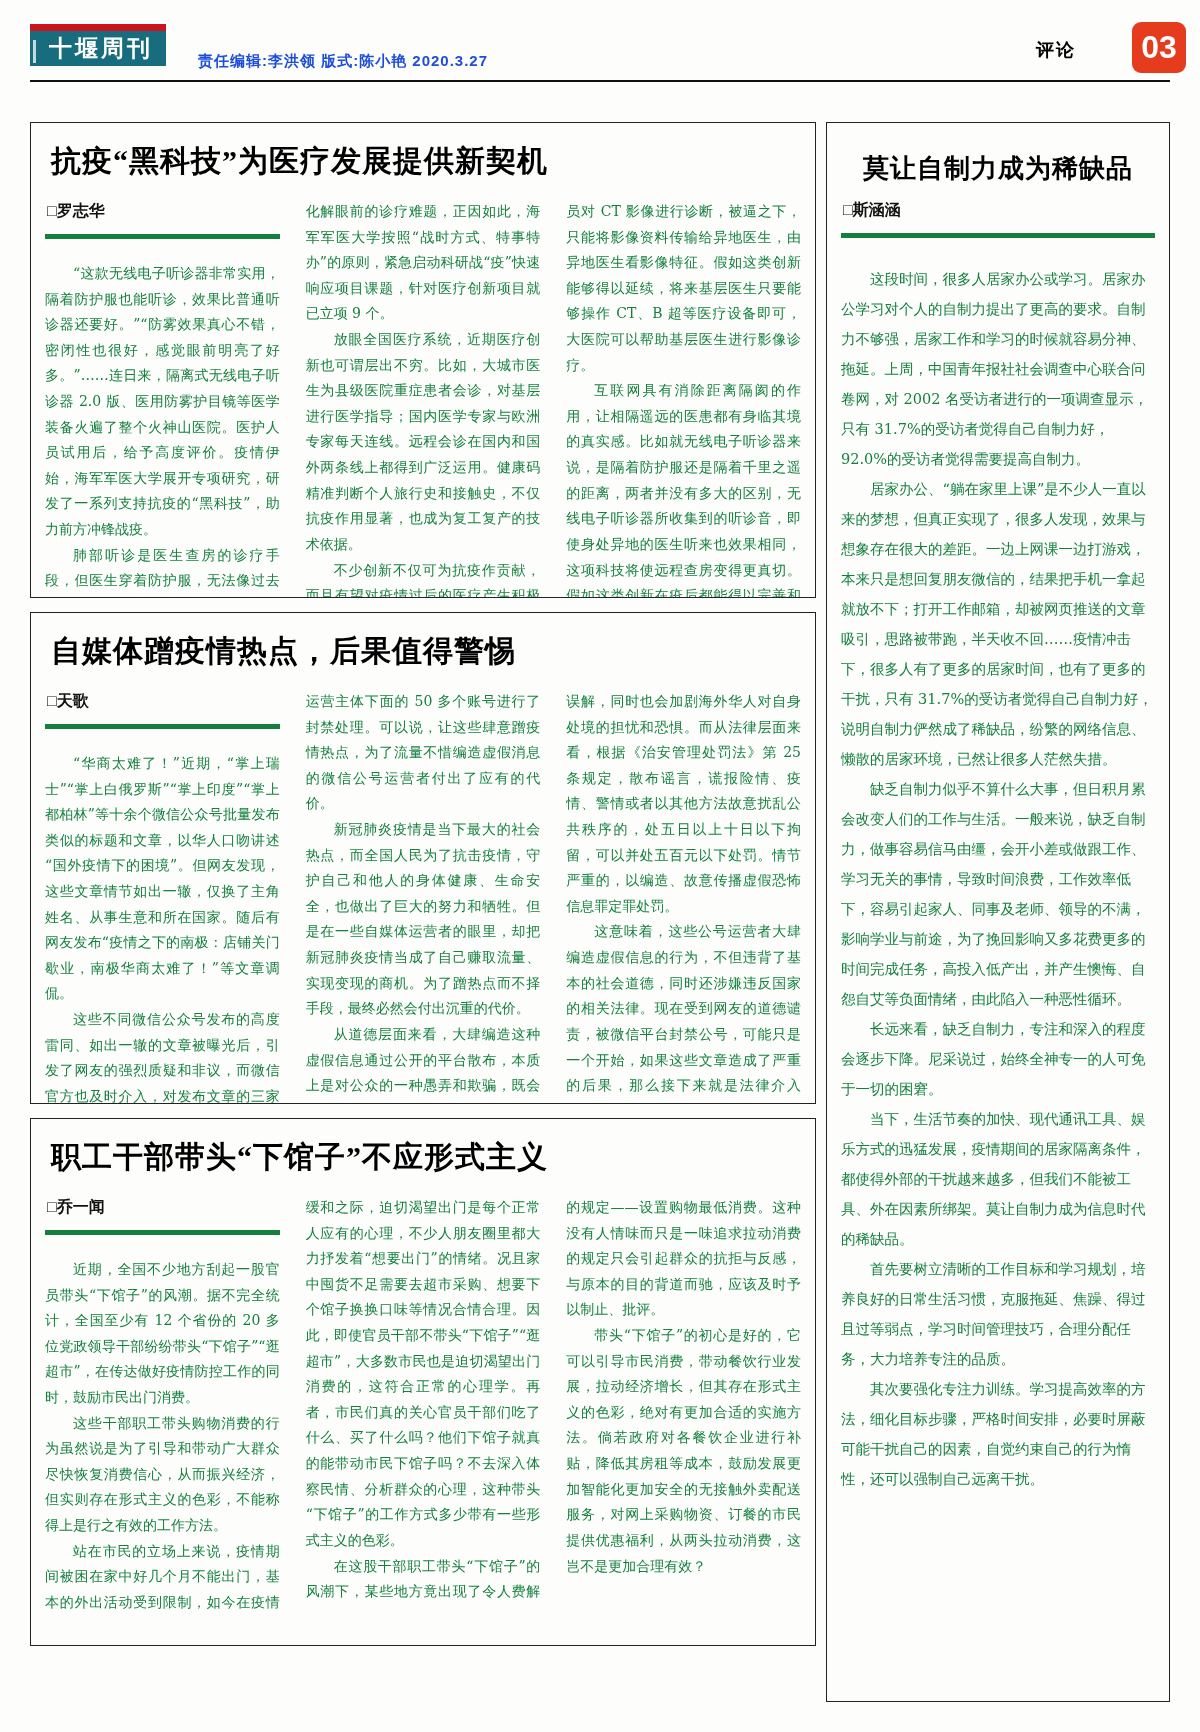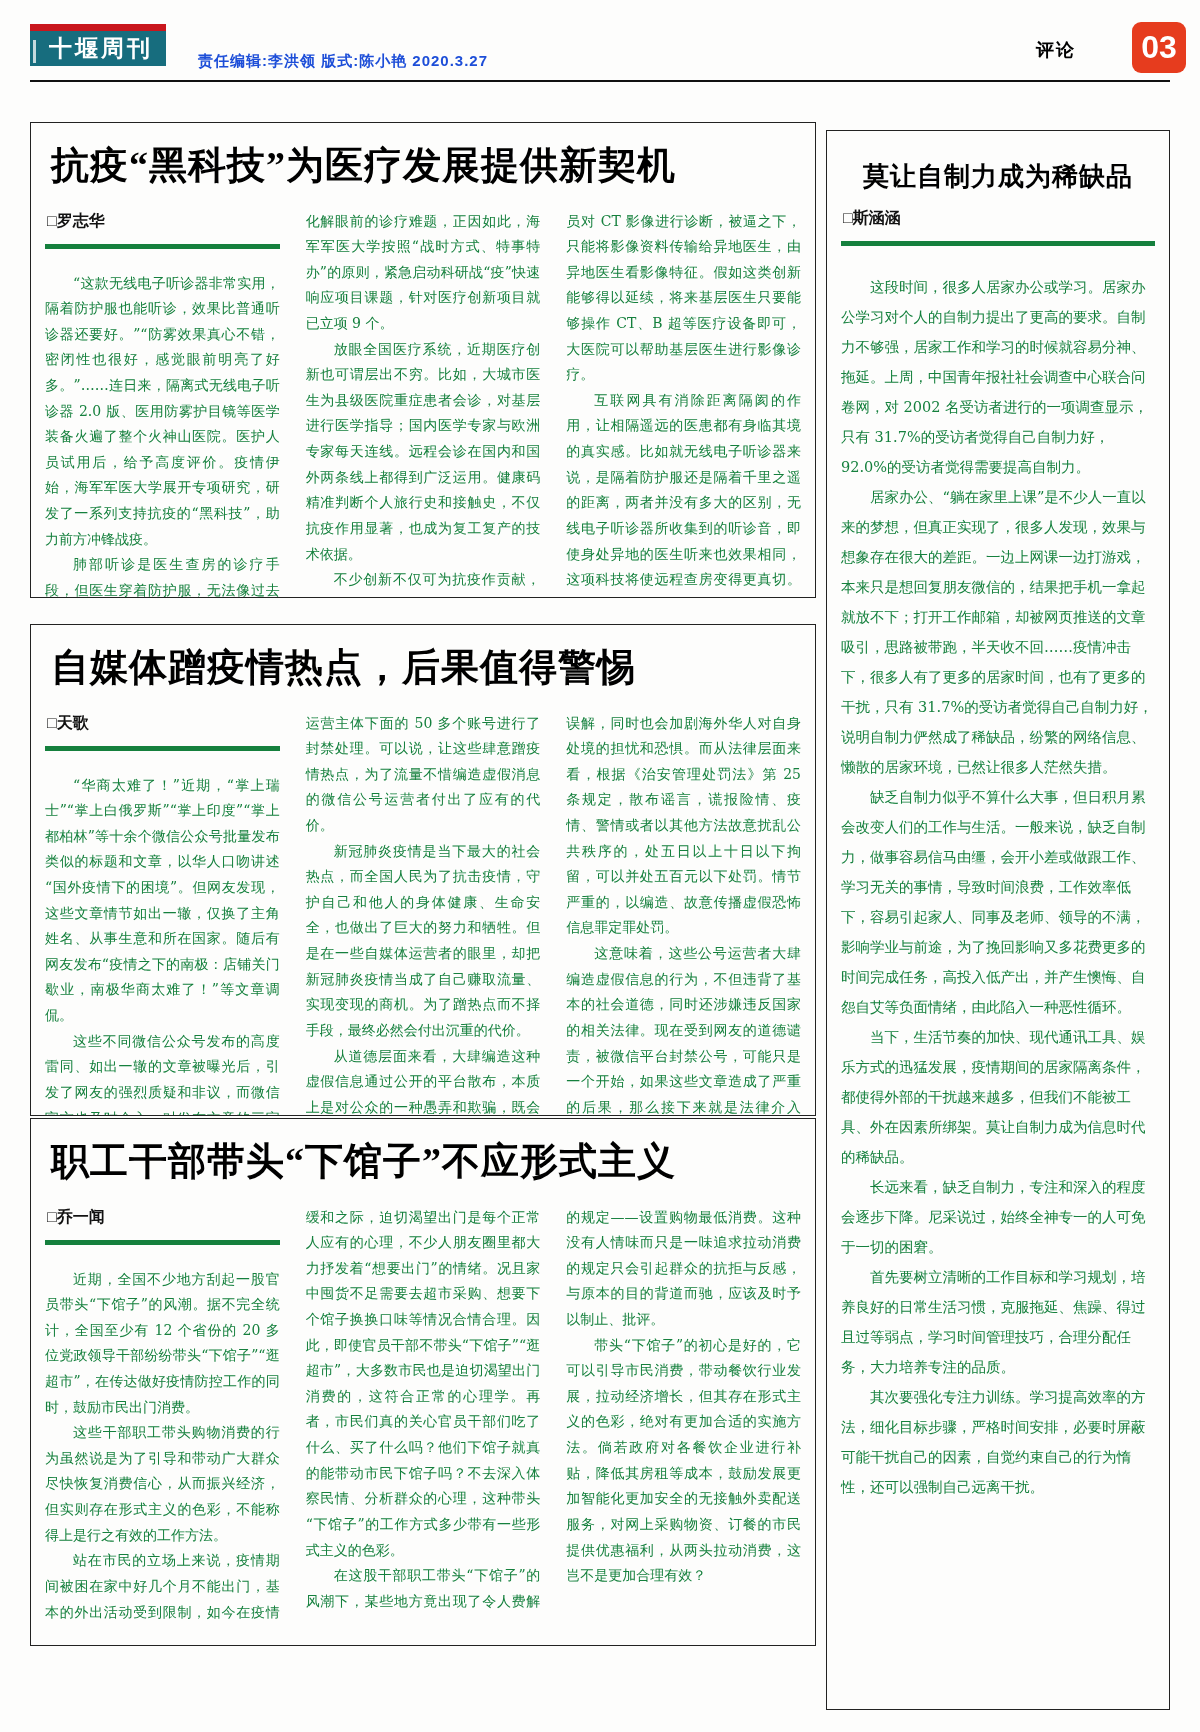--- a/index.html
+++ b/index.html
@@ -47,26 +47,26 @@
   }
   .header-rule{
     position:absolute;left:30px;top:80px;width:1140px;height:2px;background:#111;
   }
   
   .box{
     position:absolute;box-sizing:border-box;background:#fdfdfc;
     border:1px solid #222;padding:14px 14px;overflow:hidden;
   }
   .box-a1{left:30px;top:122px;width:786px;height:476px;}
-  .box-a2{left:30px;top:612px;width:786px;height:492px;margin-top:12px;}
+  .box-a2{left:30px;top:612px;width:786px;height:492px;}
   .box-a3{left:30px;top:1118px;width:786px;height:528px;}
-  .box-a4{left:826px;top:130px;width:344px;height:1580px;}
+  .box-a4{left:826px;top:122px;width:344px;height:1580px;}
   h1.article-title{
     margin:6px 0 20px 6px;
-    font-size:38px;letter-spacing:1px;font-weight:bold;color:#000;
+    font-size:30px;letter-spacing:1px;font-weight:bold;color:#000;
     font-family:"Liberation Serif",serif;line-height:1.2;
   }
   .box-a4 h1.article-title{
     font-size:26px;text-align:center;margin:16px 0 14px 0;
   }
   .byline{
     font-family:"Liberation Sans",sans-serif;
     font-weight:bold;font-size:16px;color:#111;
     padding:2px 2px 12px 2px;margin:0 0 22px 0;
     border-bottom:5px solid #15803d;
@@ -133,20 +133,20 @@
     </div>
   </section>
 
   <aside class="box box-a4">
     <h1 class="article-title">莫让自制力成为稀缺品</h1>
     <div class="byline">□斯涵涵</div>
     <div class="single">
       <p>这段时间，很多人居家办公或学习。居家办公学习对个人的自制力提出了更高的要求。自制力不够强，居家工作和学习的时候就容易分神、拖延。上周，中国青年报社社会调查中心联合问卷网，对 2002 名受访者进行的一项调查显示，只有 31.7%的受访者觉得自己自制力好，92.0%的受访者觉得需要提高自制力。</p>
       <p>居家办公、“躺在家里上课”是不少人一直以来的梦想，但真正实现了，很多人发现，效果与想象存在很大的差距。一边上网课一边打游戏，本来只是想回复朋友微信的，结果把手机一拿起就放不下；打开工作邮箱，却被网页推送的文章吸引，思路被带跑，半天收不回……疫情冲击下，很多人有了更多的居家时间，也有了更多的干扰，只有 31.7%的受访者觉得自己自制力好，说明自制力俨然成了稀缺品，纷繁的网络信息、懒散的居家环境，已然让很多人茫然失措。</p>
       <p>缺乏自制力似乎不算什么大事，但日积月累会改变人们的工作与生活。一般来说，缺乏自制力，做事容易信马由缰，会开小差或做跟工作、学习无关的事情，导致时间浪费，工作效率低下，容易引起家人、同事及老师、领导的不满，影响学业与前途，为了挽回影响又多花费更多的时间完成任务，高投入低产出，并产生懊悔、自怨自艾等负面情绪，由此陷入一种恶性循环。</p>
+      <p>长远来看，缺乏自制力，专注和深入的程度会逐步下降。尼采说过，始终全神专一的人可免于一切的困窘。</p>
       <p>当下，生活节奏的加快、现代通讯工具、娱乐方式的迅猛发展，疫情期间的居家隔离条件，都使得外部的干扰越来越多，但我们不能被工具、外在因素所绑架。莫让自制力成为信息时代的稀缺品。</p>
-      <p>长远来看，缺乏自制力，专注和深入的程度会逐步下降。尼采说过，始终全神专一的人可免于一切的困窘。</p>
       <p>首先要树立清晰的工作目标和学习规划，培养良好的日常生活习惯，克服拖延、焦躁、得过且过等弱点，学习时间管理技巧，合理分配任务，大力培养专注的品质。</p>
       <p>其次要强化专注力训练。学习提高效率的方法，细化目标步骤，严格时间安排，必要时屏蔽可能干扰自己的因素，自觉约束自己的行为惰性，还可以强制自己远离干扰。</p>
     </div>
   </aside>
 
 </div>
 
 </body></html>

